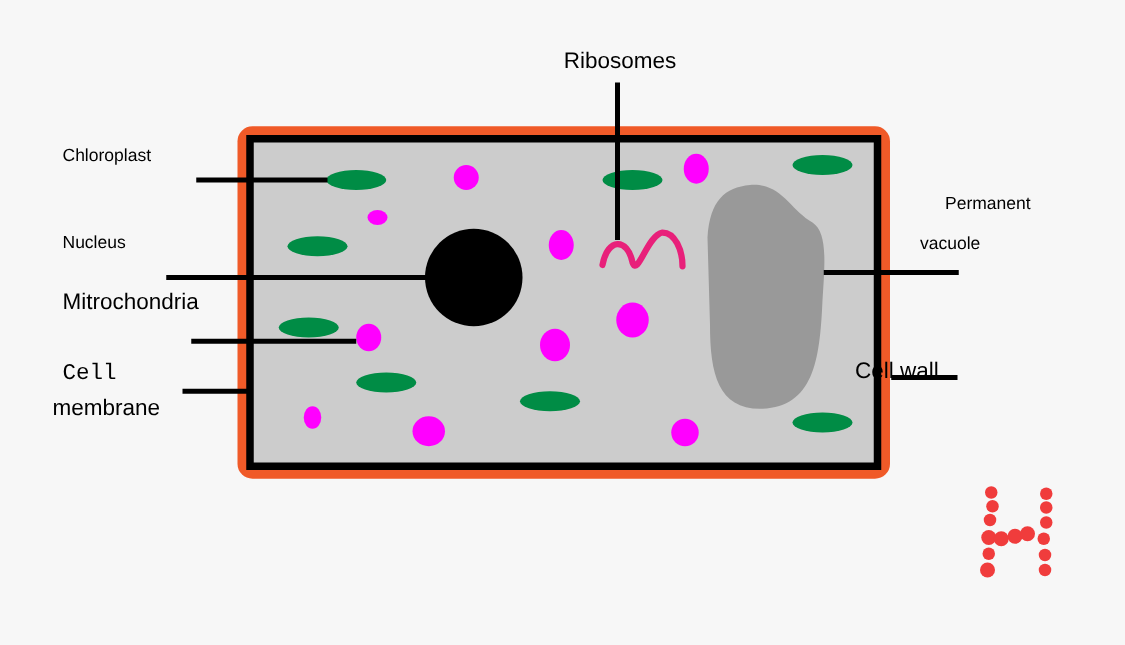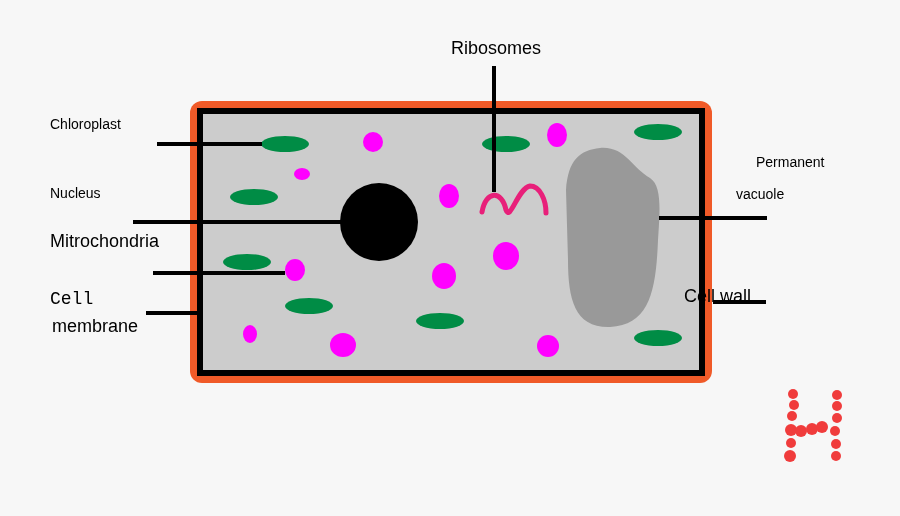--- a/index.html
+++ b/index.html
@@ -75,17 +75,17 @@
     <circle cx="835" cy="431" r="5"></circle>
       <circle cx="836" cy="444" r="5"></circle>
       <circle cx="836" cy="456" r="5"></circle>
   </g>
 </svg>
 
 <div class="lbl big" style="left:50px;top:117px;">Chloroplast</div>
 <div class="lbl big" style="left:50px;top:186px;">Nucleus</div>
 <div class="lbl small" style="left:50px;top:232px;">Mitrochondria</div>
 <div class="lbl small" style="left:50px;top:290px;font-family:Liberation Mono, monospace;">Cell</div>
-<div class="lbl small" style="left:52px;top:317px;">membrane</div>
+<div class="lbl small" style="left:42px;top:317px;">membrane</div>
 <div class="lbl small" style="left:451px;top:39px;">Ribosomes</div>
 <div class="lbl big" style="left:756px;top:155px;">Permanent</div>
 <div class="lbl big" style="left:736px;top:187px;">vacuole</div>
 <div class="lbl small" style="left:684px;top:271px;margin-top:16px;">Cell wall</div>
 
 </body></html>

